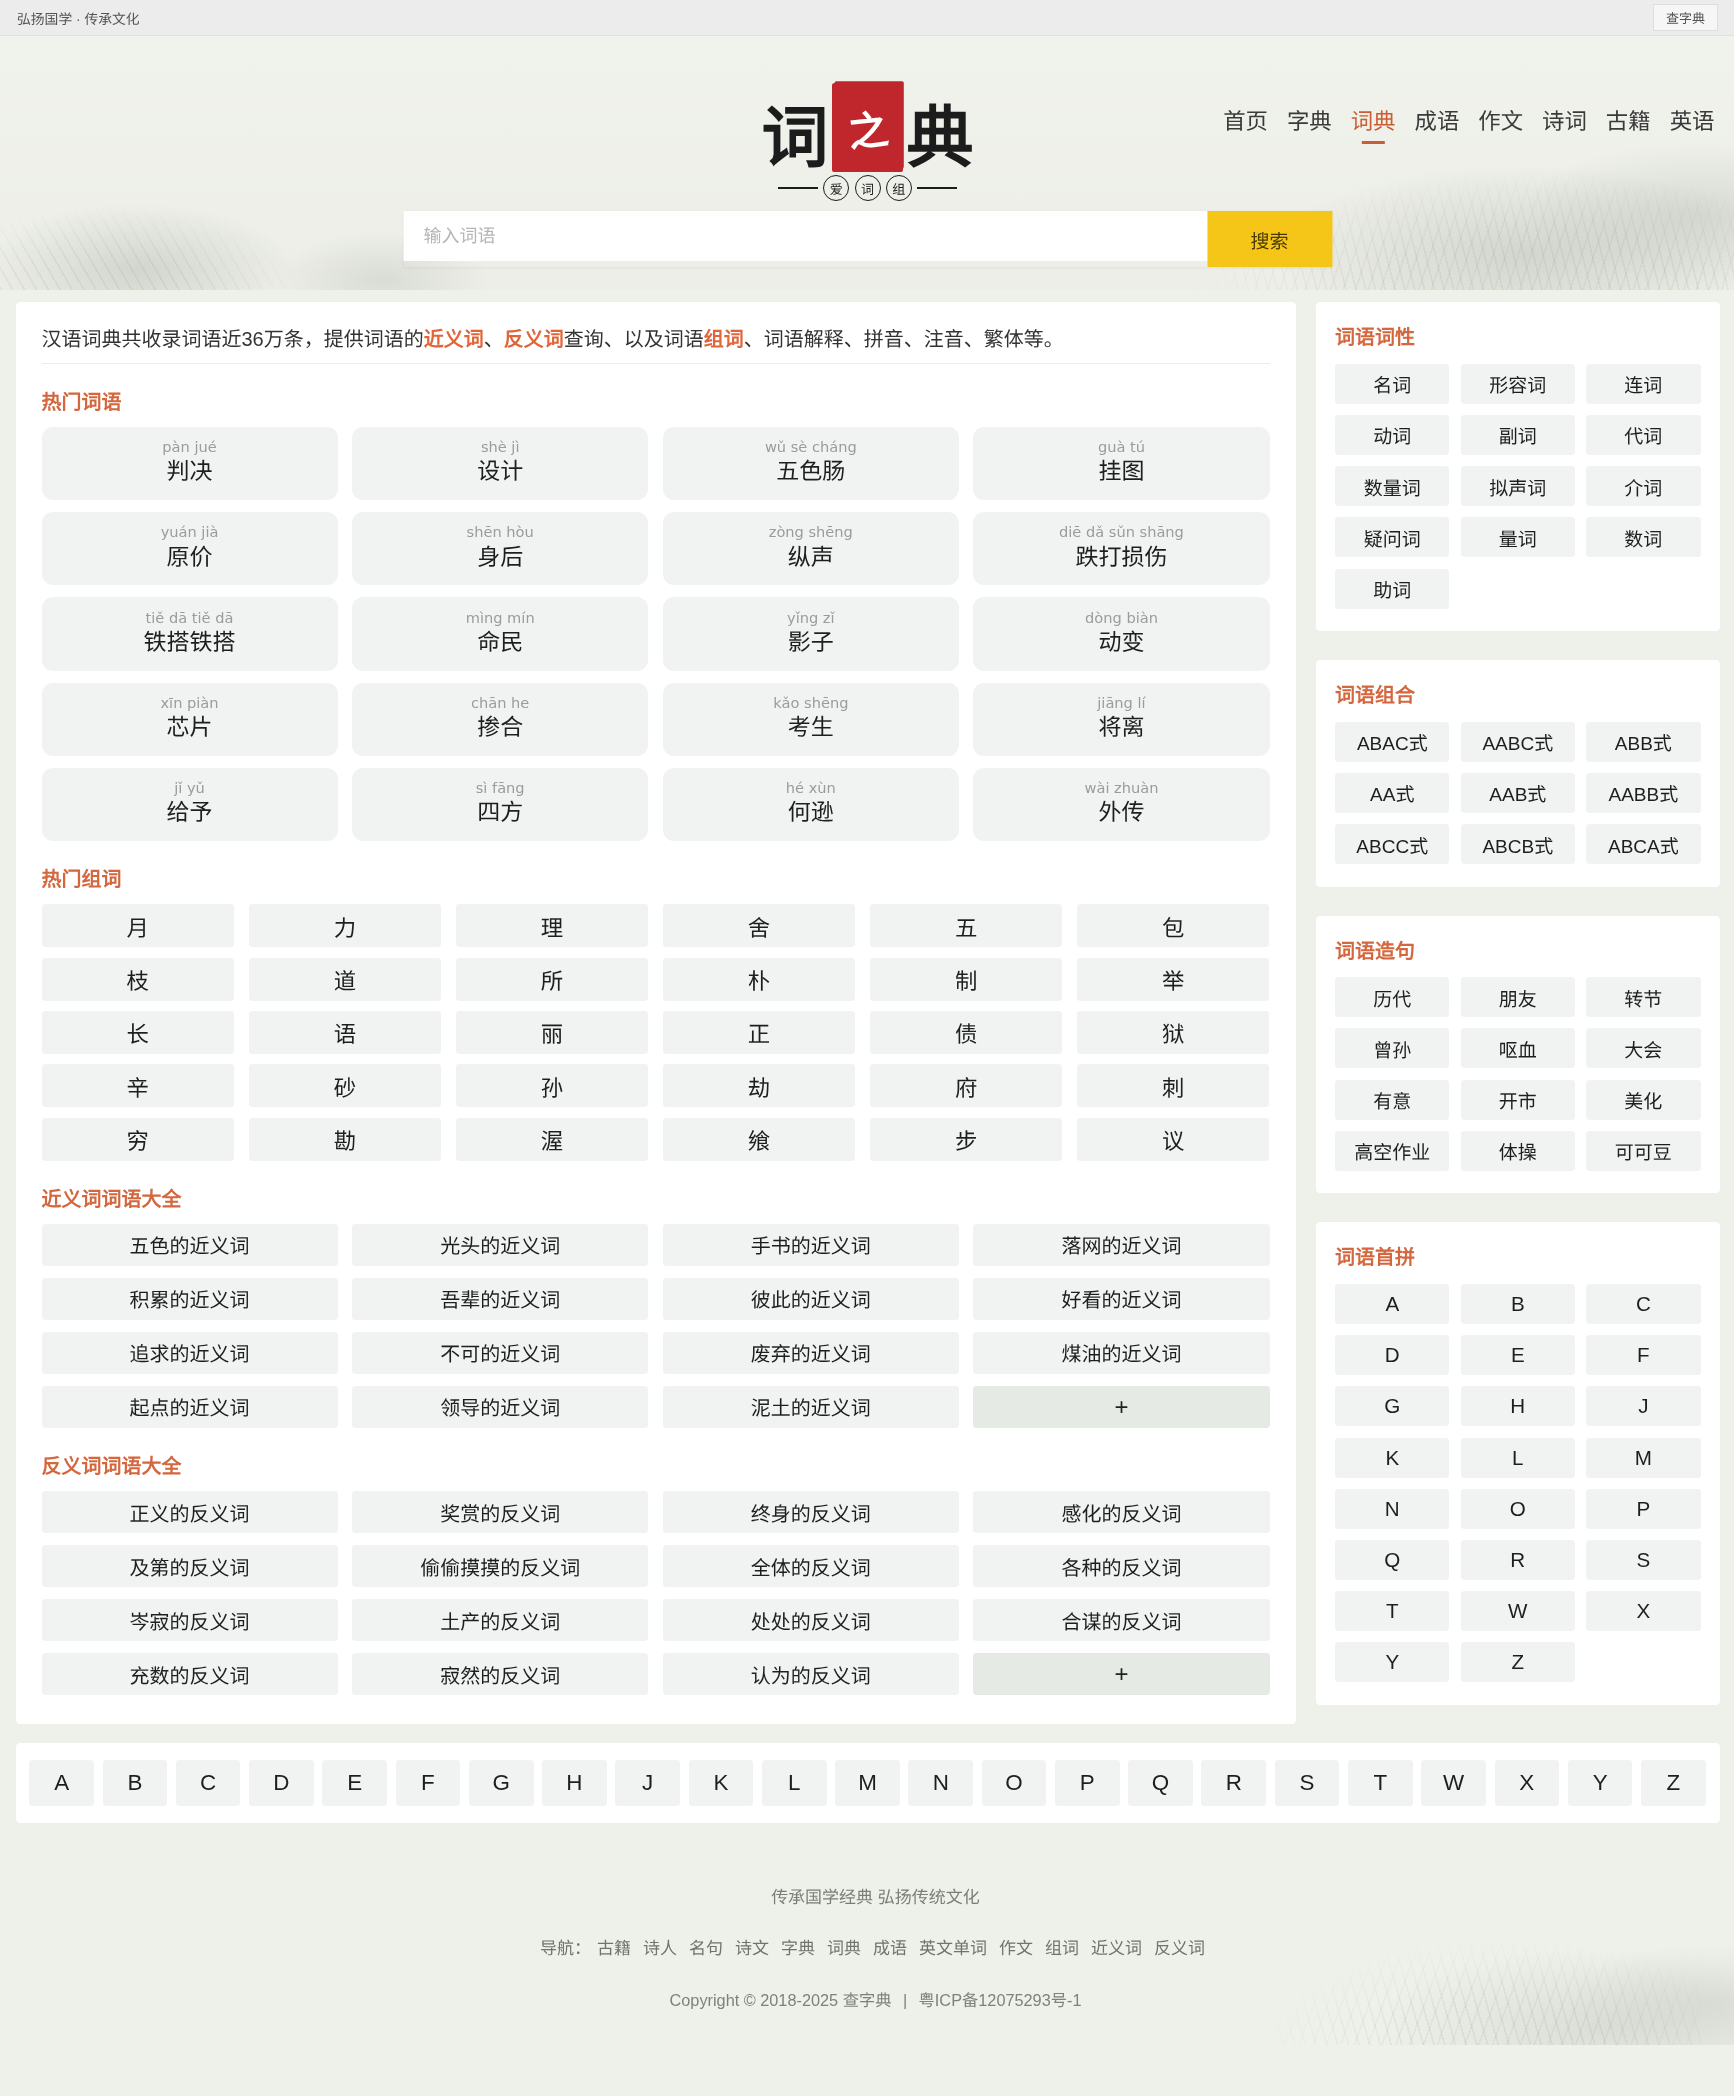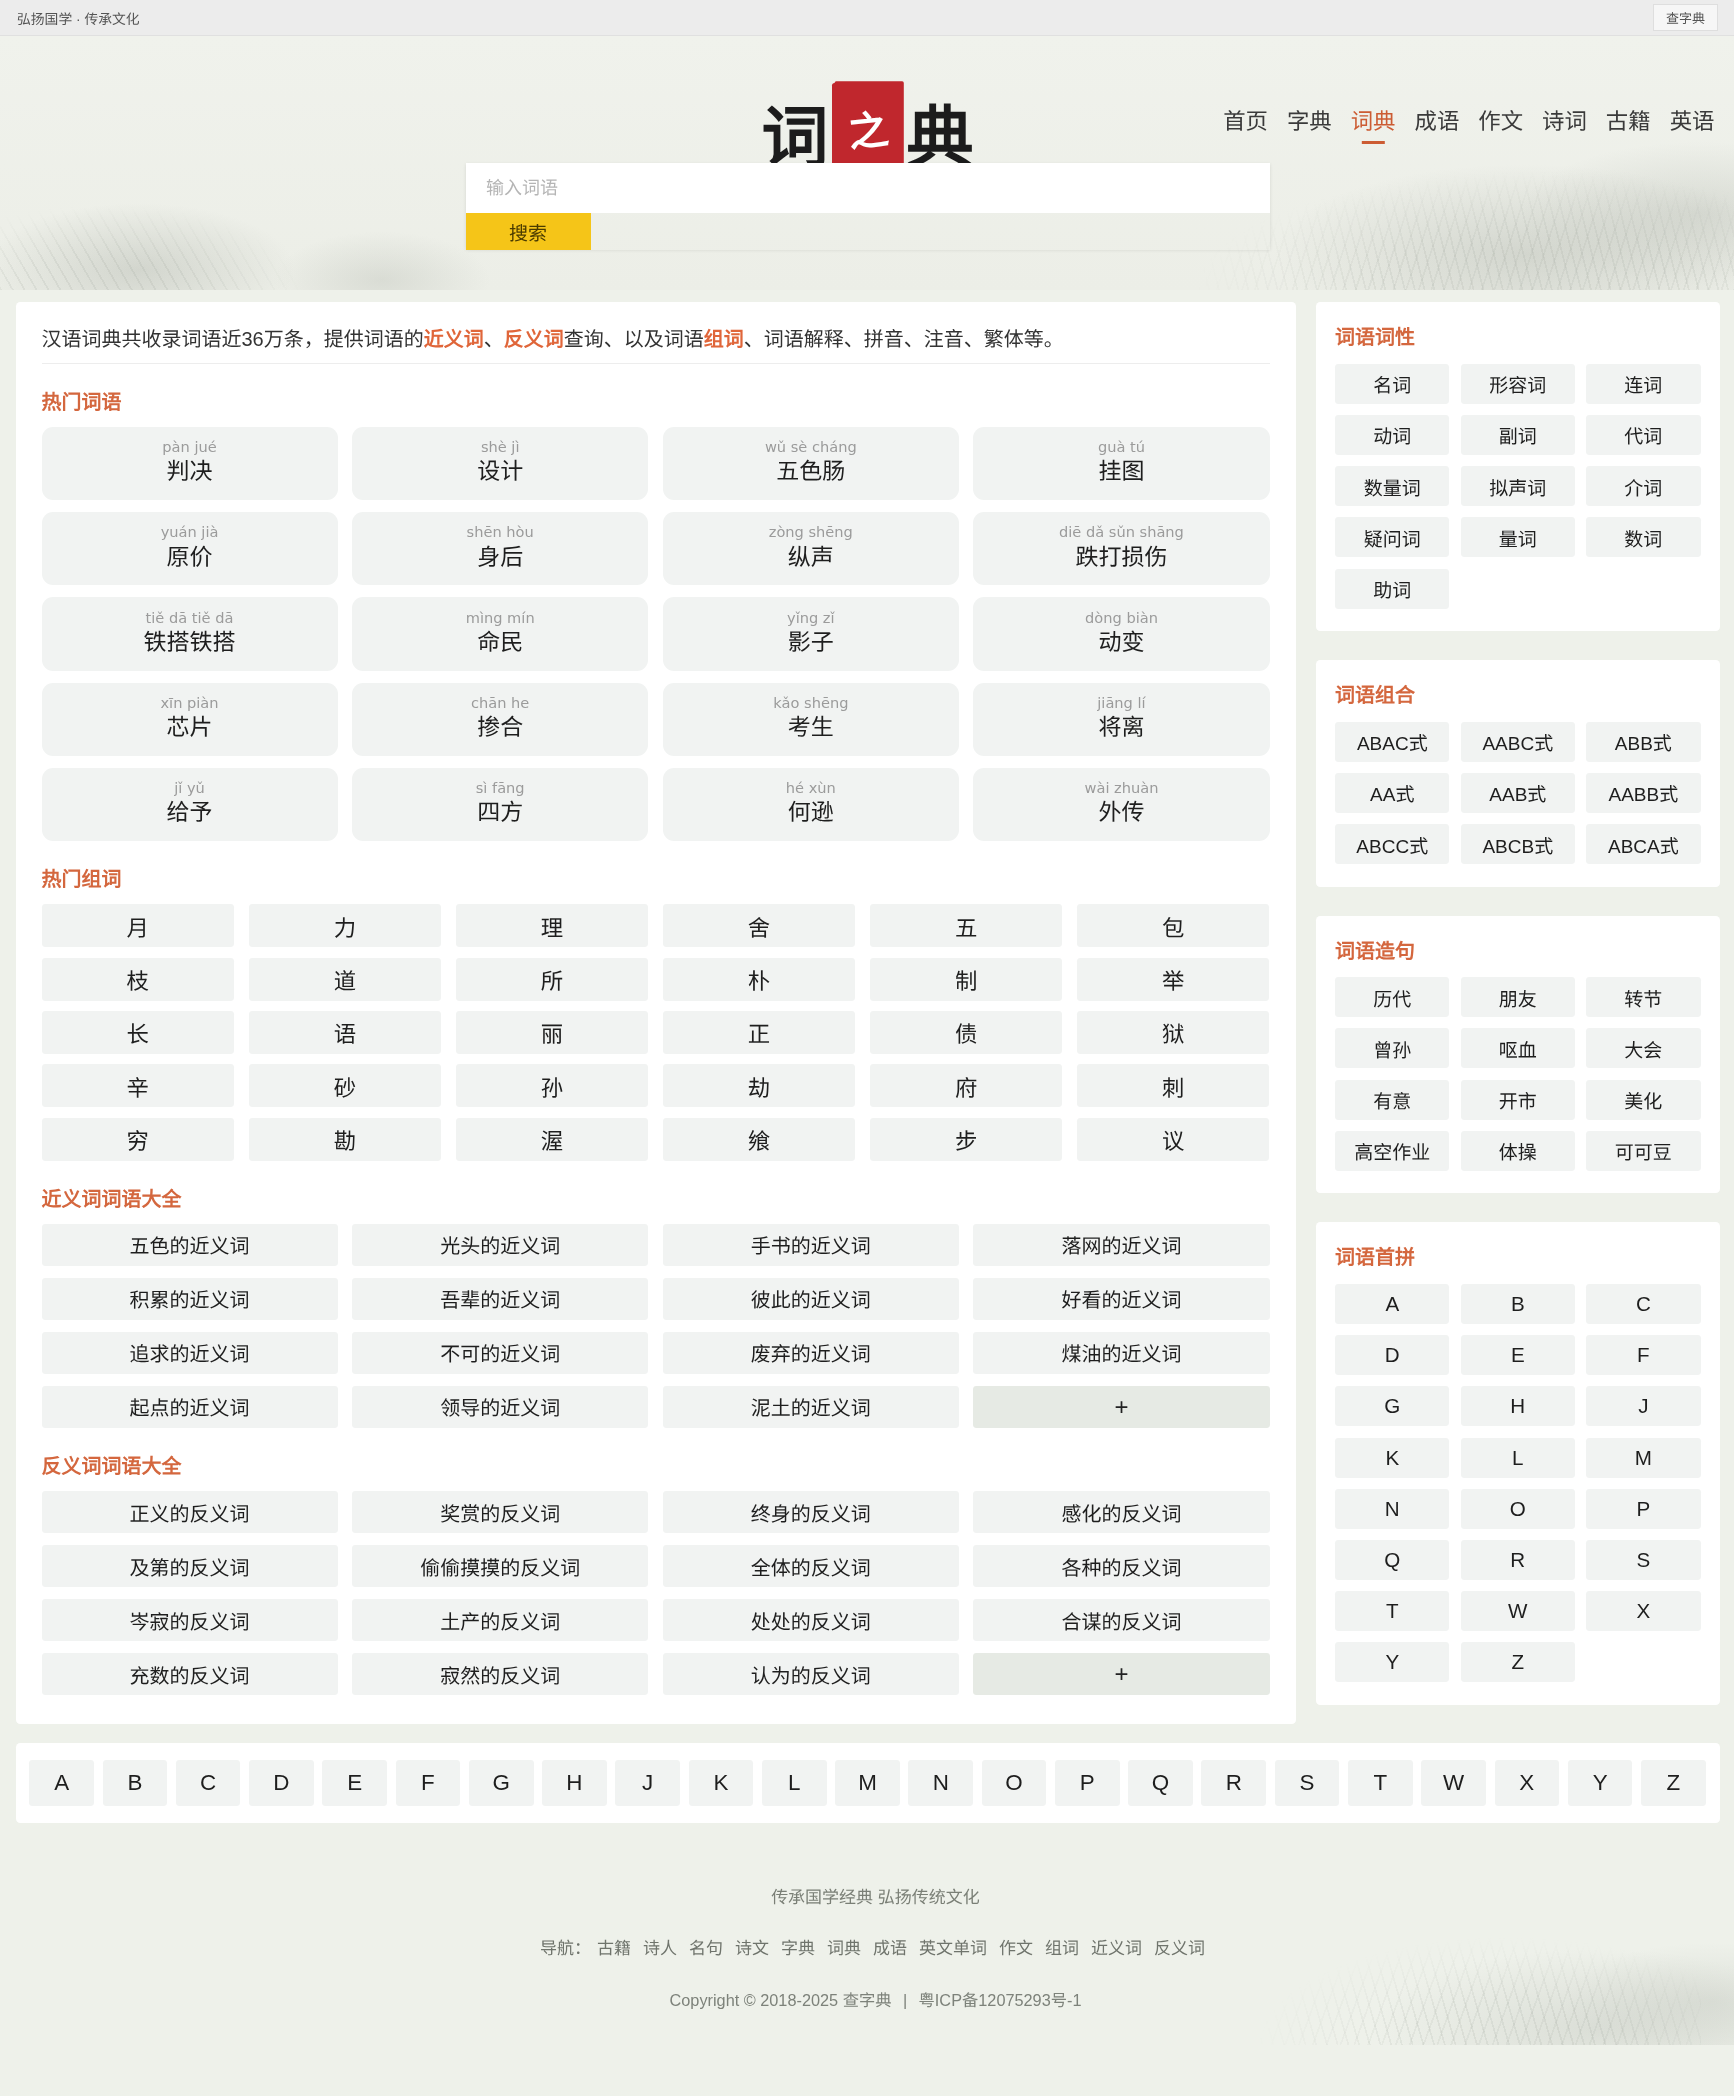--- a/index.html
+++ b/index.html
@@ -115,37 +115,36 @@
   .logo-dot{
     width:26px; height:26px; border-radius:50%;
     border:1.7px solid #1c1c1c;
     display:flex; align-items:center; justify-content:center;
     font-family:"Liberation Serif","DejaVu Serif",serif;
     font-size:13px; color:#1c1c1c;
   }
 
   .searchbar{
     position:absolute; left:50%; transform:translateX(-50%);
-    bottom:40px;
+    bottom:23px;
     display:flex; z-index:3;
     box-shadow:0 0.9px 3.4px rgba(0,0,0,.10);
-    flex-direction:column;
   }
   .searchbar input{
     width:804px; height:50px;
     border:none; outline:none;
     background:#fff;
     padding:0 20.6px;
     font-size:18px;
     font-family:inherit;
     color:#333;
   }
   .searchbar input::placeholder{ color:#b5b5b5; }
   .searchbtn{
-    width:125px; height:37px;
+    width:125px; height:56px;
     background:#f5c518;
     border:none; cursor:pointer;
     font-size:19px; color:#4a3b00;
     font-family:inherit;
   }
 
   
   .wrap{
     display:flex;
     gap:20.6px;

